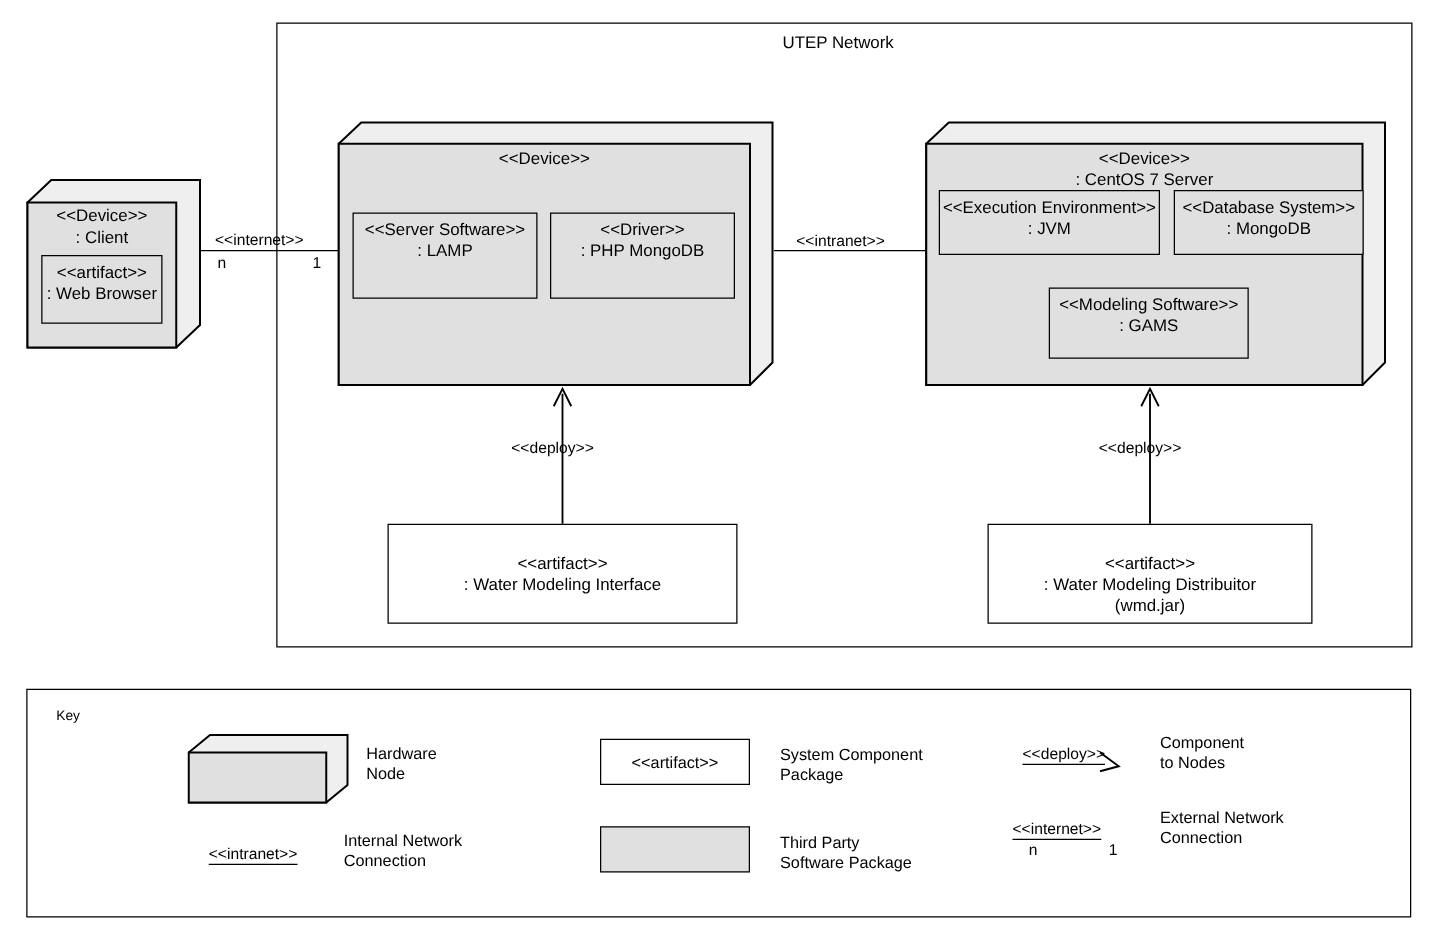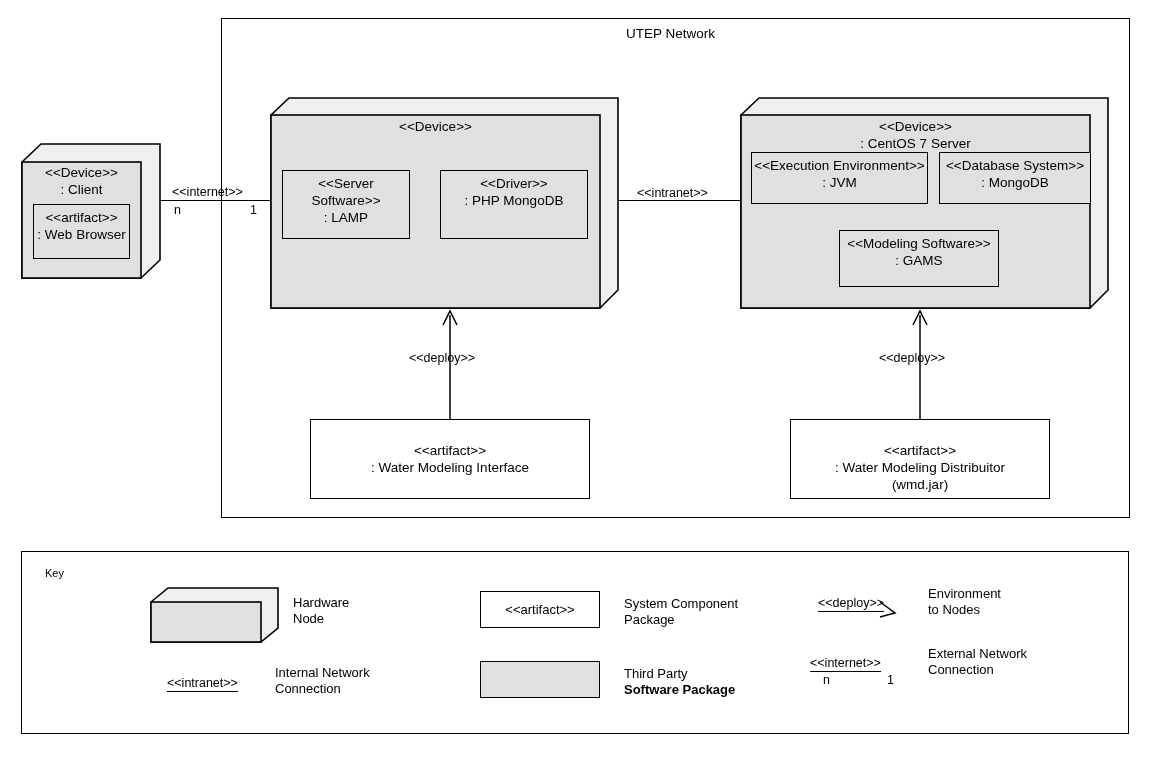--- a/index.html
+++ b/index.html
@@ -155,21 +155,21 @@
   </div>
 
   <div class="abs node3d" style="left:270px; top:96px; width:350px; height:215px;">
     <svg width="350" height="215" viewBox="0 0 350 215">
       <polygon points="1,19 19,2 348,2 348,194 330,212 1,212" fill="#efefef" stroke="#000" stroke-width="1.6" stroke-linejoin="miter"></polygon>
       <rect x="1" y="19" width="329" height="193" fill="#e0e0e0" stroke="#000" stroke-width="1.6"></rect>
     </svg>
     <div class="node-head" style="left:1px; top:22px; width:329px;">
       <div>&lt;&lt;Device&gt;&gt;</div>
     </div>
-    <div class="pkg gray" style="left:12px; top:74px; width:128px; height:69px;">
+    <div class="pkg gray" style="left:12px; top:74px; width:148px; height:69px;">
       <div>&lt;&lt;Server Software&gt;&gt;</div>
       <div>: LAMP</div>
     </div>
     <div class="pkg gray" style="left:170px; top:74px; width:148px; height:69px;">
       <div>&lt;&lt;Driver&gt;&gt;</div>
       <div>: PHP MongoDB</div>
     </div>
   </div>
 
   <div class="abs node3d" style="left:740px; top:96px; width:370px; height:215px;">
@@ -243,27 +243,27 @@
   <div class="legend-box white" style="left:480px; top:591px; width:120px; height:37px;">
     <span>&lt;&lt;artifact&gt;&gt;</span>
   </div>
   <div class="legend-text" style="left:624px; top:596px;">System Component</div>
   <div class="legend-text" style="left:624px; top:612px;">Package</div>
 
   <div class="legend-box gray" style="left:480px; top:661px; width:120px; height:37px;">
     <span></span>
   </div>
   <div class="legend-text" style="left:624px; top:666px;">Third Party</div>
-  <div class="legend-text" style="left:624px; top:682px;font-weight:bold;">Software Package</div>
+  <div class="legend-text" style="left:624px; top:682px;">Software Package</div>
 
   <div class="uline" style="left:818px; top:596px;">&lt;&lt;deploy&gt;&gt;</div>
   <svg class="abs" style="left:862px; top:596px; width:36px; height:26px;" viewBox="0 0 36 26">
     <polyline points="18,6 33,17 18,21" fill="none" stroke="#000" stroke-width="1.5"></polyline>
   </svg>
-  <div class="legend-text" style="left:928px; top:586px;">Environment</div>
+  <div class="legend-text" style="left:928px; top:586px;">Component</div>
   <div class="legend-text" style="left:928px; top:602px;text-align:right;">to Nodes</div>
 
   <div class="uline" style="left:810px; top:656px;">&lt;&lt;internet&gt;&gt;</div>
   <div class="mult" style="left:823px; top:673px;">n</div>
   <div class="mult" style="left:887px; top:673px;">1</div>
   <div class="legend-text" style="left:928px; top:646px;">External Network</div>
   <div class="legend-text" style="left:928px; top:662px;">Connection</div>
 
 </div>
 

